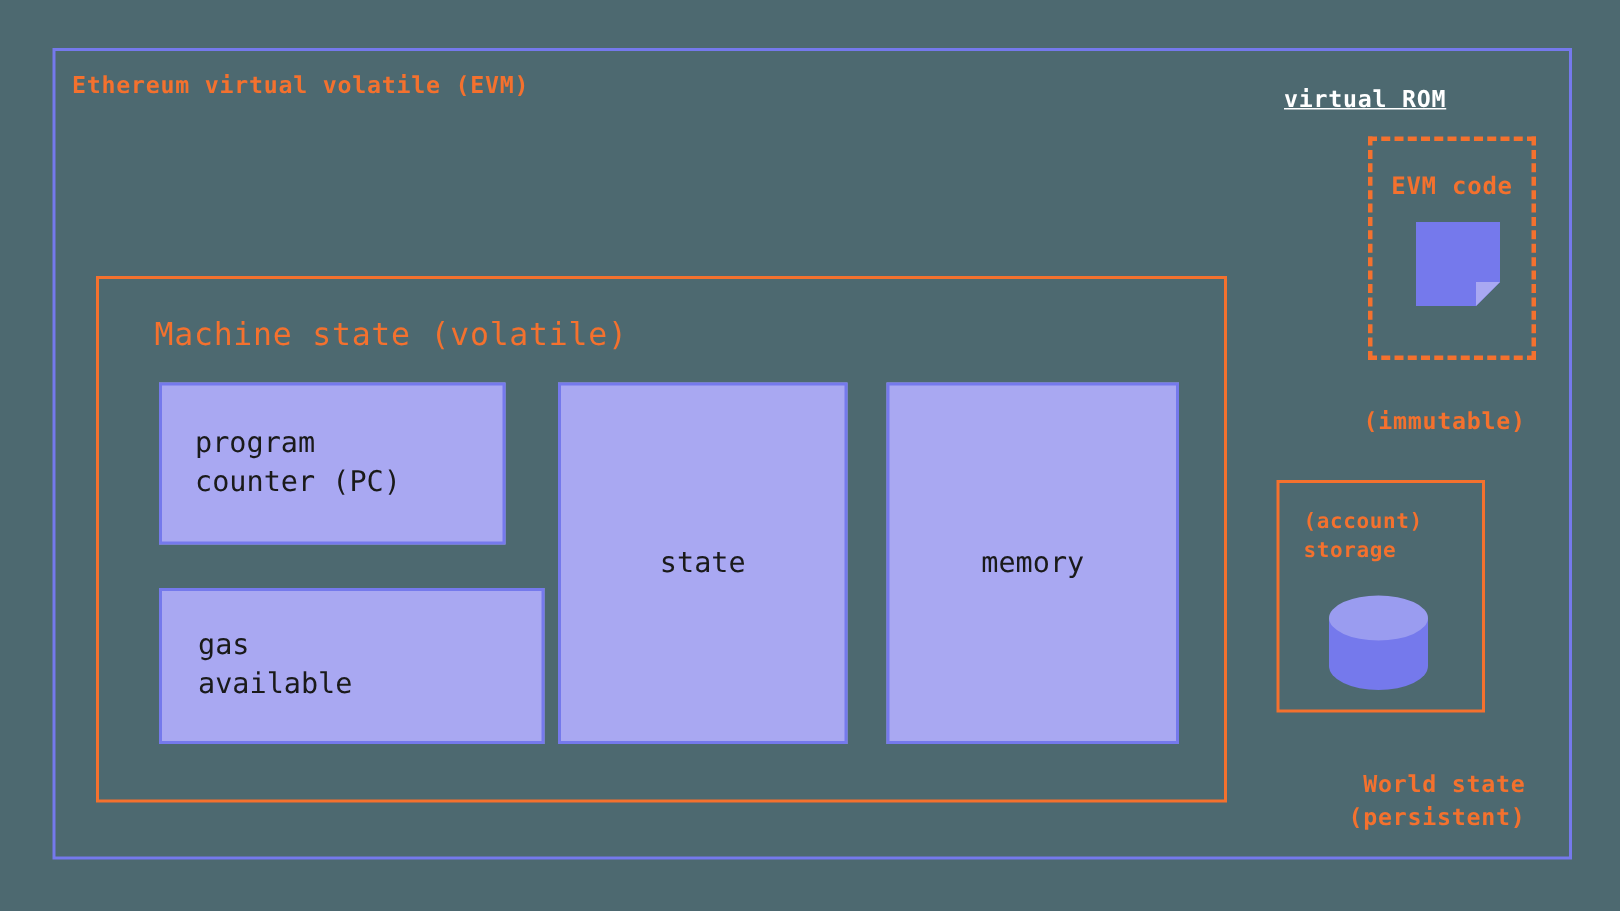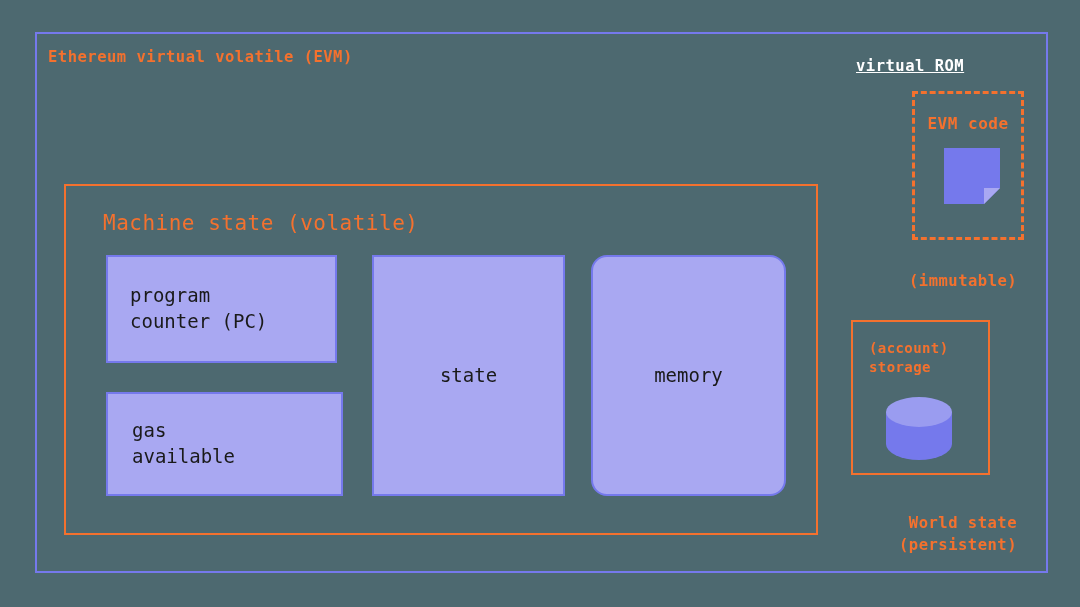--- a/index.html
+++ b/index.html
@@ -81,23 +81,23 @@
     padding-left: 22px;
     white-space: pre-line;
   }
   .lav-box.center-text {
     display: flex;
     justify-content: center;
     align-items: center;
   }
 
   #pc-box   { left: 106px; top: 255px; width: 231px; height: 108px; }
-  #gas-box  { left: 106px; top: 392px; width: 237px; height: 104px; padding-left: 24px; }
+  #gas-box  { left: 106px; top: 392px; width: 257px; height: 104px; padding-left: 24px; }
   #stack-box  { left: 372px; top: 255px; width: 193px; height: 241px; }
-  #memory-box { left: 591px; top: 255px; width: 195px; height: 241px; border-radius: 16px; }
+  #memory-box { left: 591px; top: 255px; width: 195px; height: 241px; }
 
   
   .rom-title {
     position: absolute;
     left: 856px;
     top: 57px;
     color: #ffffff;
     font-size: 15.5px;
     font-weight: bold;
     letter-spacing: 0.5px;

